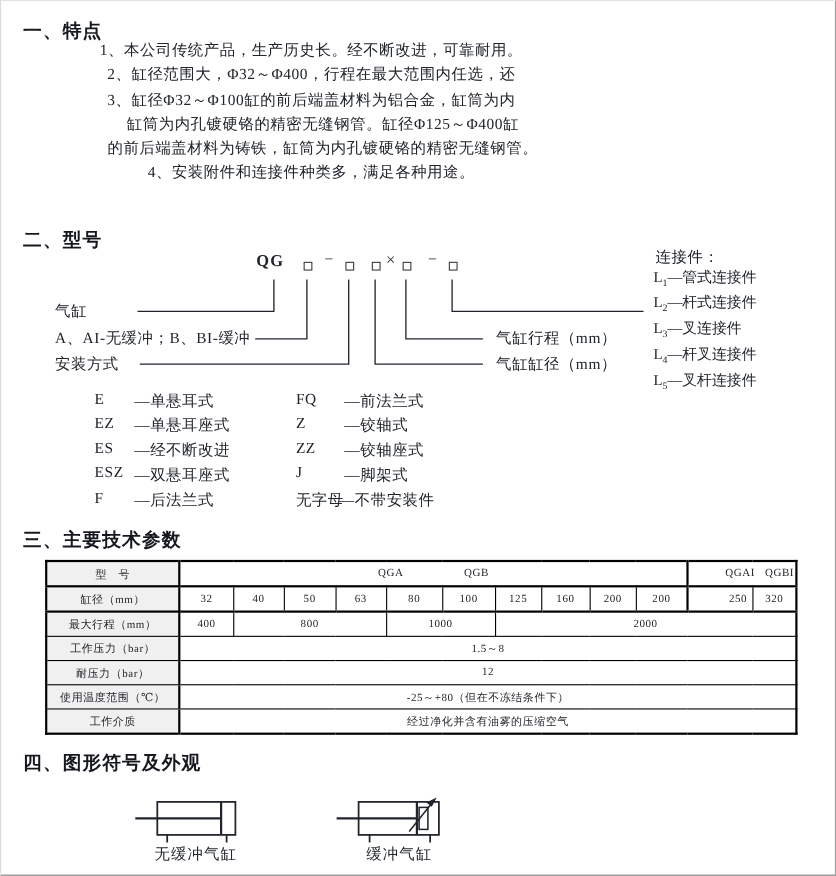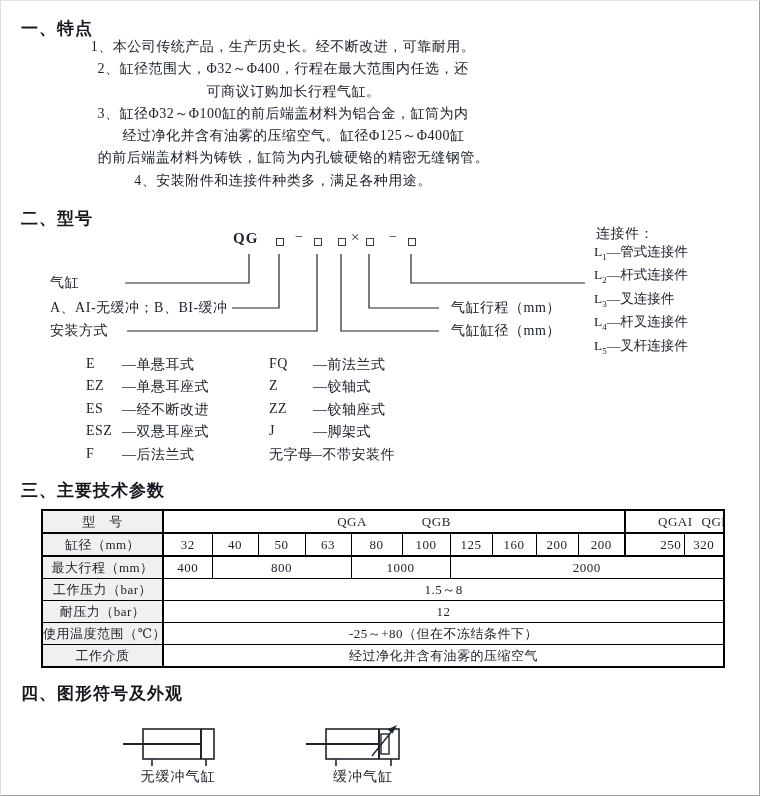--- a/index.html
+++ b/index.html
@@ -30,21 +30,21 @@
   .connlist{position:absolute;left:593px;top:242px;font-size:13.5px;line-height:18.7px;white-space:nowrap;}
   .connlist sub{font-size:9px;}
   .mounts{position:absolute;left:85px;top:355px;width:420px;height:115px;font-size:14px;}
   .mrow{position:absolute;left:0;width:420px;height:22px;}
   .mrow span{position:absolute;white-space:nowrap;letter-spacing:0.5px;}
   .mc1{left:0;}  .md1{left:36px;}  .mc2{left:183px;}  .md2{left:227px;}
   .md2b{left:222px;}
 
   
   .ptable{position:absolute;left:40px;top:508px;width:682px;border-collapse:collapse;
-          table-layout:fixed;font-size:13px;color:#1c1f26;}
+          table-layout:fixed;font-size:10px;color:#1c1f26;}
   .ptable td{border:1px solid #000;height:21px;padding:0;text-align:center;
              white-space:nowrap;overflow:hidden;letter-spacing:0.5px;}
   .ptable{border:2px solid #000;}
   .ptable .rh{background:#f0f0f0;border-right:2px solid #000;}
   .ptable tr.r0 td,.ptable tr.r1 td{border-bottom-width:2px;}
   .ptable td.thickL{border-left-width:2px;padding-left:32px;}
   .mgap{display:inline-block;width:55px;}
   .mgap2{display:inline-block;width:9px;}
 
   
@@ -53,23 +53,22 @@
 </style>
 </head>
 <body>
 
 <div class="page">
 
   <h2 class="h h1pos">一、特点</h2>
   <div class="features">
     <div class="fl">1、本公司传统产品，生产历史长。经不断改进，可靠耐用。</div>
     <div class="fl">2、缸径范围大，Φ32～Φ400，行程在最大范围内任选，还</div>
-    <div class="fl ind">可商议订购加长行程气缸。</div>
     <div class="fl">3、缸径Φ32～Φ100缸的前后端盖材料为铝合金，缸筒为内</div>
-    <div class="fl ind">经过净化并含有油雾的压缩空气。缸径Φ125～Φ400缸</div>
+    <div class="fl ind">缸筒为内孔镀硬铬的精密无缝钢管。缸径Φ125～Φ400缸</div>
     <div class="fl ind">的前后端盖材料为铸铁，缸筒为内孔镀硬铬的精密无缝钢管。</div>
     <div class="fl">4、安装附件和连接件种类多，满足各种用途。</div>
   </div>
 
   <h2 class="h h2pos">二、型号</h2>
 
   <span class="fq">QG</span>
   <span class="fbox" style="left:275px"></span>
   <span class="fdash" style="left:294px">−</span>
   <span class="fbox" style="left:313px"></span>

